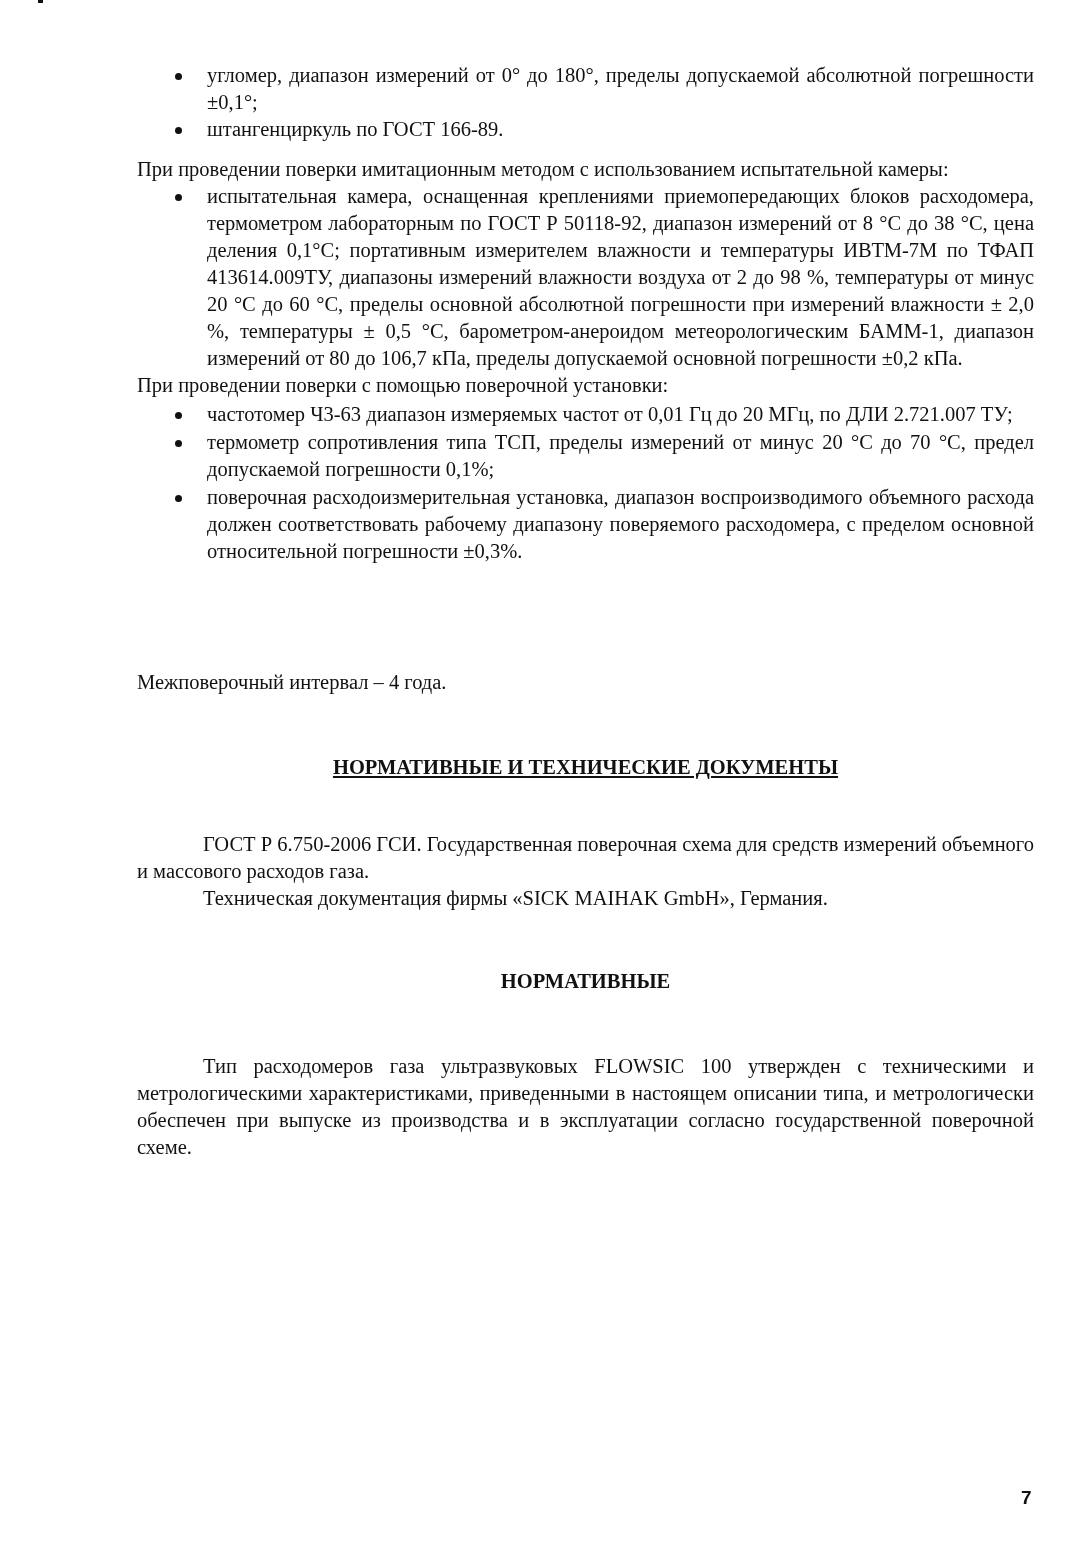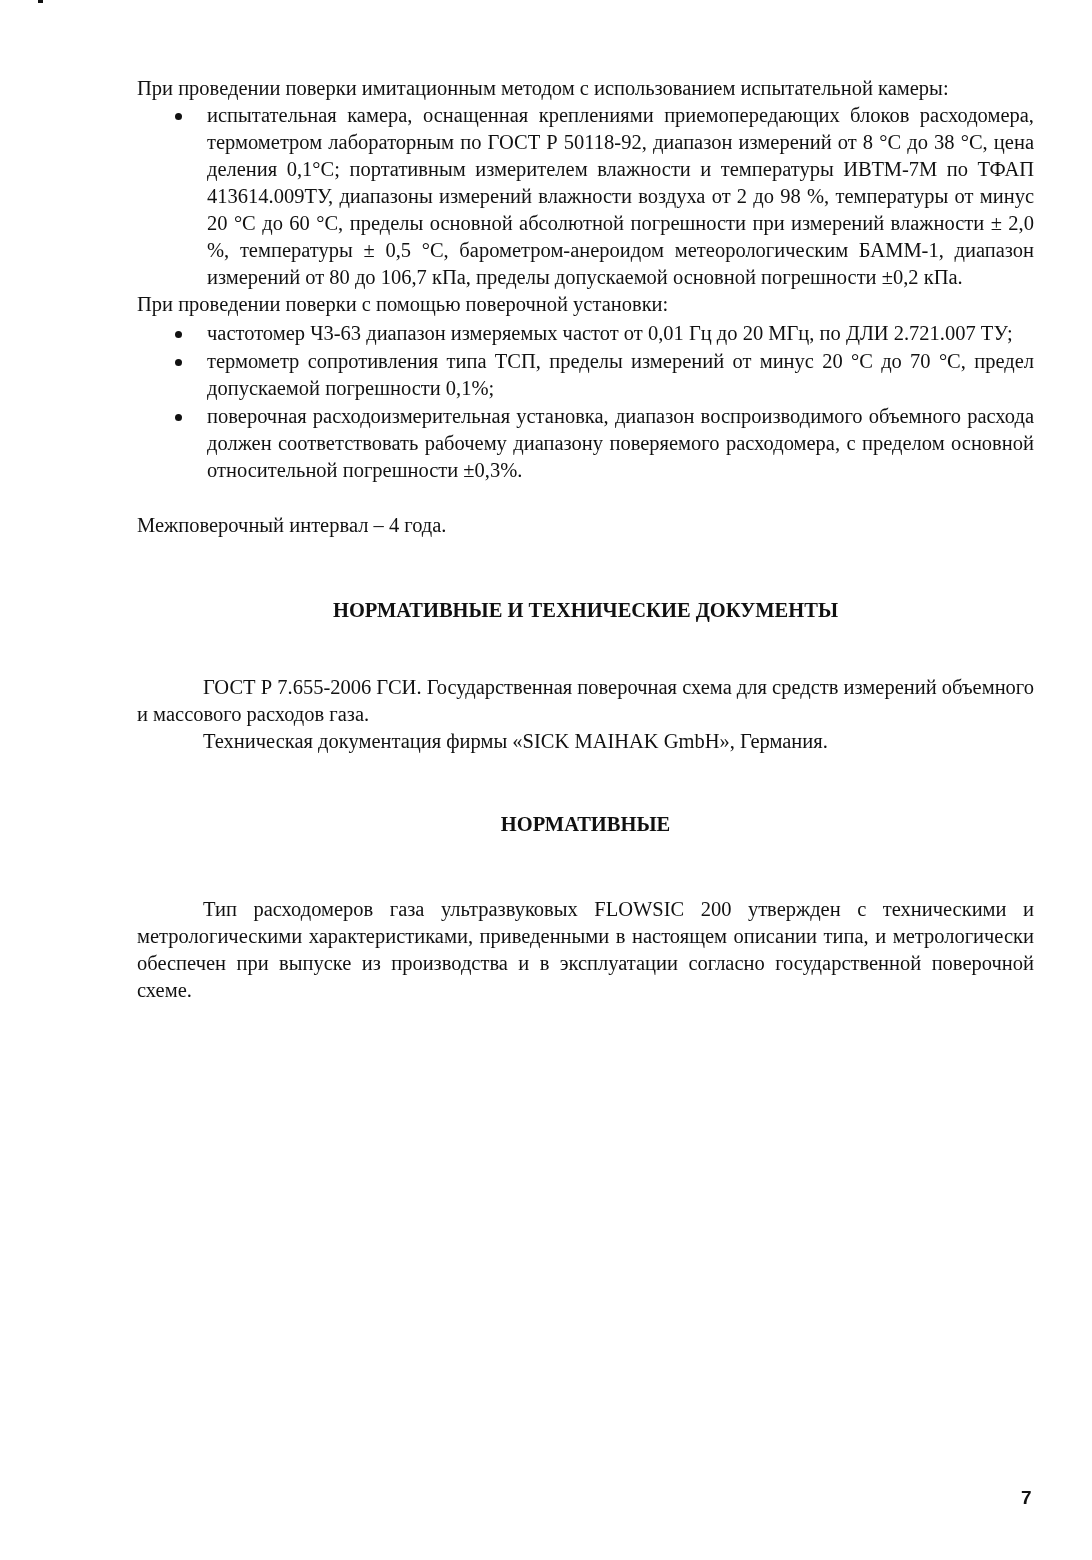--- a/index.html
+++ b/index.html
@@ -58,30 +58,31 @@
       text-align: justify;
     }
     .indent {
       text-indent: 66px;
     }
     .list-block-1 { margin-top: 0; }
     .intro-2 { margin-top: 13px; }
     .list-block-2 { margin-top: 2px; }
     .list-block-2 li { margin-bottom: 1px; }
     .interval {
-      margin-top: 28px;
+      margin-top: 104px;
     }
     .heading {
       margin: 0;
       font-weight: bold;
       text-align: center;
       font-size: 20.5px;
     }
     .heading-norm {
       margin-top: 58px;
+      text-decoration: underline;
     }
     .norm-block {
       margin-top: 50px;
     }
     .heading-concl {
       margin-top: 56px;
     }
     .concl-block {
       margin-top: 58px;
     }
@@ -94,20 +95,30 @@
       font-family: "Liberation Sans", "DejaVu Sans", sans-serif;
     }
   </style>
 </head>
 <body>
 
 <div class="scan-mark"></div>
 
 <div class="page">
 
+  <ul class="bullet-list list-block-1">
+    <li>
+      <span class="bullet-dot"></span>
+      <span>угломер, диапазон измерений от 0° до 180°, пределы допускаемой абсолютной погрешности ±0,1°;</span>
+    </li>
+    <li>
+      <span class="bullet-dot"></span>
+      <span>штангенциркуль по ГОСТ 166-89.</span>
+    </li>
+  </ul>
 
   <p class="para intro-2">При проведении поверки имитационным методом с использованием испытательной камеры:</p>
 
   <ul class="bullet-list">
     <li>
       <span class="bullet-dot"></span>
       <span>испытательная камера, оснащенная креплениями приемопередающих блоков расходомера, термометром лабораторным по ГОСТ Р 50118-92, диапазон измерений от 8 °С до 38 °С, цена деления 0,1°С; портативным измерителем влажности и температуры ИВТМ-7М по ТФАП 413614.009ТУ, диапазоны измерений влажности воздуха от 2 до 98 %, температуры от минус 20 °С до 60 °С, пределы основной абсолютной погрешности при измерений влажности ± 2,0 %, температуры ± 0,5 °С, барометром-анероидом метеорологическим БАММ-1, диапазон измерений от 80 до 106,7 кПа, пределы допускаемой основной погрешности ±0,2 кПа.</span>
     </li>
   </ul>
 
@@ -126,25 +137,25 @@
       <span class="bullet-dot"></span>
       <span>поверочная расходоизмерительная установка, диапазон воспроизводимого объемного расхода должен соответствовать рабочему диапазону поверяемого расходомера, с пределом основной относительной погрешности ±0,3%.</span>
     </li>
   </ul>
 
   <p class="para interval">Межповерочный интервал – 4 года.</p>
 
   <h2 class="heading heading-norm">НОРМАТИВНЫЕ И ТЕХНИЧЕСКИЕ ДОКУМЕНТЫ</h2>
 
   <div class="norm-block">
-    <p class="para indent">ГОСТ Р 7.655-2006 ГСИ. Государственная поверочная схема для средств измерений объемного и массового расходов газа.</p>
+    <p class="para indent">ГОСТ Р 6.750-2006 ГСИ. Государственная поверочная схема для средств измерений объемного и массового расходов газа.</p>
     <p class="para indent">Техническая документация фирмы «SICK MAIHAK GmbH», Германия.</p>
   </div>
 
   <h2 class="heading heading-concl">НОРМАТИВНЫЕ</h2>
 
   <div class="concl-block">
-    <p class="para indent">Тип расходомеров газа ультразвуковых FLOWSIC 200 утвержден с техническими и метрологическими характеристиками, приведенными в настоящем описании типа, и метрологически обеспечен при выпуске из производства и в эксплуатации согласно государственной поверочной схеме.</p>
+    <p class="para indent">Тип расходомеров газа ультразвуковых FLOWSIC 100 утвержден с техническими и метрологическими характеристиками, приведенными в настоящем описании типа, и метрологически обеспечен при выпуске из производства и в эксплуатации согласно государственной поверочной схеме.</p>
   </div>
 
 </div>
 
 <div class="page-number">7</div>
 
 </body></html>

